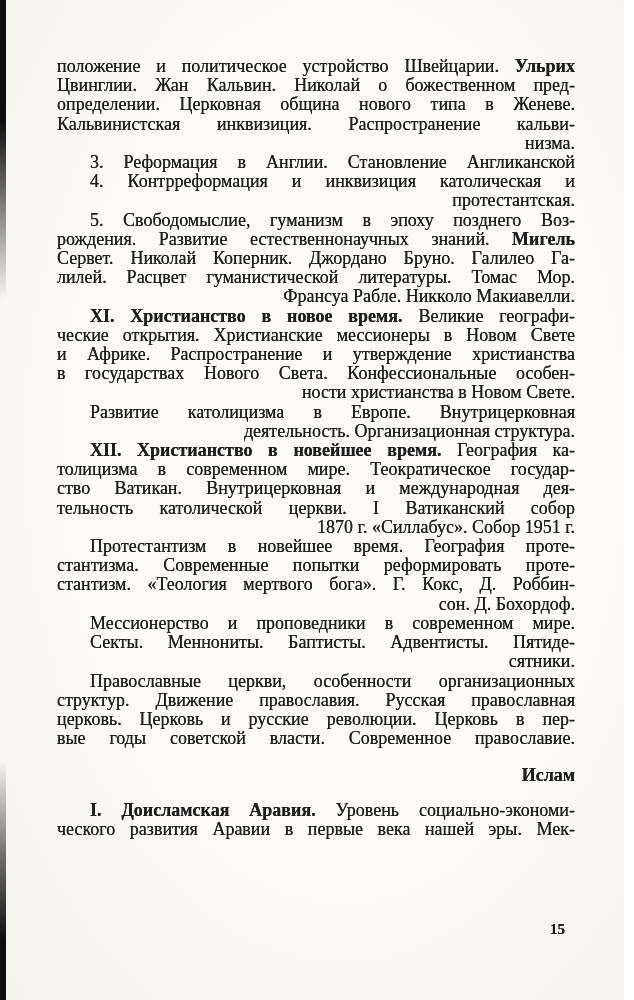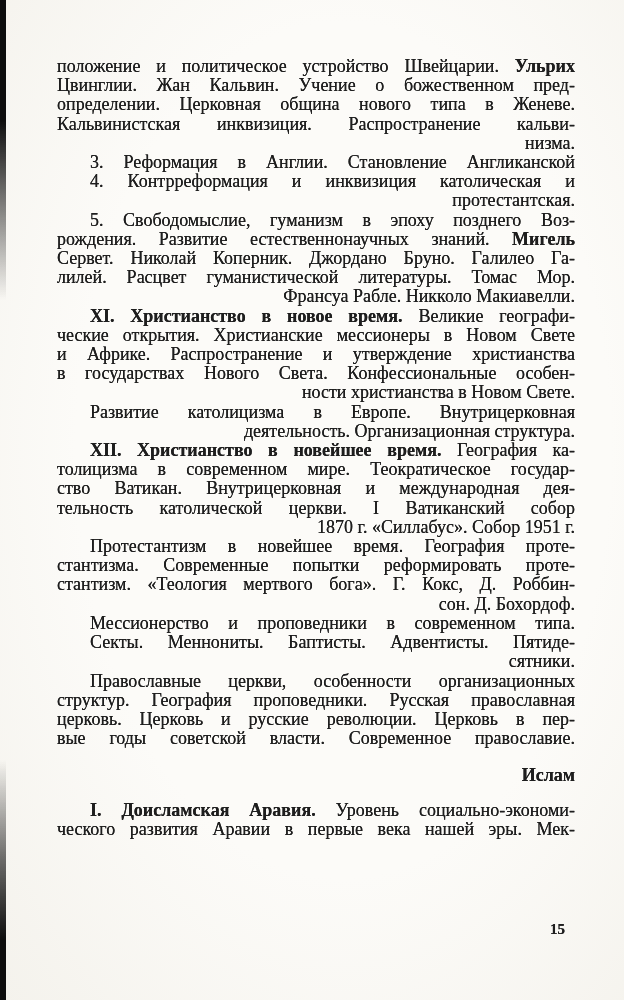--- a/index.html
+++ b/index.html
@@ -45,21 +45,21 @@
   }
 </style>
 </head>
 <body>
 
 <div class="page">
   <div class="scan-edge-left"></div>
   <main class="text-block">
       <div class="para">
         <div class="line just"><span class="reg">положение и политическое устройство Швейцарии. </span><span class="bold">Ульрих</span></div>
-        <div class="line just"><span class="reg">Цвинглии. Жан Кальвин. Учение о божественном пред-</span></div>
+        <div class="line just"><span class="reg">Цвинглии. Жан Кальвин. Николай о божественном пред-</span></div>
         <div class="line just"><span class="reg">определении. Церковная община нового типа в Женеве.</span></div>
         <div class="line just"><span class="reg">Кальвинистская инквизиция. Распространение кальви-</span></div>
         <div class="line"><span class="reg">низма.</span></div>
       </div>
       <div class="para indent">
         <div class="line just"><span class="reg">3. Реформация в Англии. Становление Англиканской</span></div>
       </div>
       <div class="para indent">
         <div class="line just"><span class="reg">4. Контрреформация и инквизиция католическая и</span></div>
         <div class="line"><span class="reg">протестантская.</span></div>
@@ -89,29 +89,29 @@
         <div class="line just"><span class="reg">тельность католической церкви. I Ватиканский собор</span></div>
         <div class="line"><span class="reg">1870 г. «Силлабус». Собор 1951 г.</span></div>
       </div>
       <div class="para indent">
         <div class="line just"><span class="reg">Протестантизм в новейшее время. География проте-</span></div>
         <div class="line just"><span class="reg">стантизма. Современные попытки реформировать проте-</span></div>
         <div class="line just"><span class="reg">стантизм. «Теология мертвого бога». Г. Кокс, Д. Роббин-</span></div>
         <div class="line"><span class="reg">сон. Д. Бохордоф.</span></div>
       </div>
       <div class="para indent">
-        <div class="line just"><span class="reg">Мессионерство и проповедники в современном типа.</span></div>
+        <div class="line just"><span class="reg">Мессионерство и проповедники в современном мире.</span></div>
       </div>
       <div class="para indent">
         <div class="line just"><span class="reg">Секты. Меннониты. Баптисты. Адвентисты. Пятиде-</span></div>
         <div class="line"><span class="reg">сятники.</span></div>
       </div>
       <div class="para indent">
         <div class="line just"><span class="reg">Православные церкви, особенности организационных</span></div>
-        <div class="line just"><span class="reg">структур. География проповедники. Русская православная</span></div>
+        <div class="line just"><span class="reg">структур. Движение православия. Русская православная</span></div>
         <div class="line just"><span class="reg">церковь. Церковь и русские революции. Церковь в пер-</span></div>
         <div class="line just"><span class="reg">вые годы советской власти. Современное православие.</span></div>
       </div>
       <div class="heading">Ислам</div>
       <div class="para indent">
         <div class="line just"><span class="bold">I. Доисламская Аравия.</span><span class="reg"> Уровень социально-экономи-</span></div>
         <div class="line just"><span class="reg">ческого развития Аравии в первые века нашей эры. Мек-</span></div>
       </div>
     </main>
   <span class="page-number">15</span>

